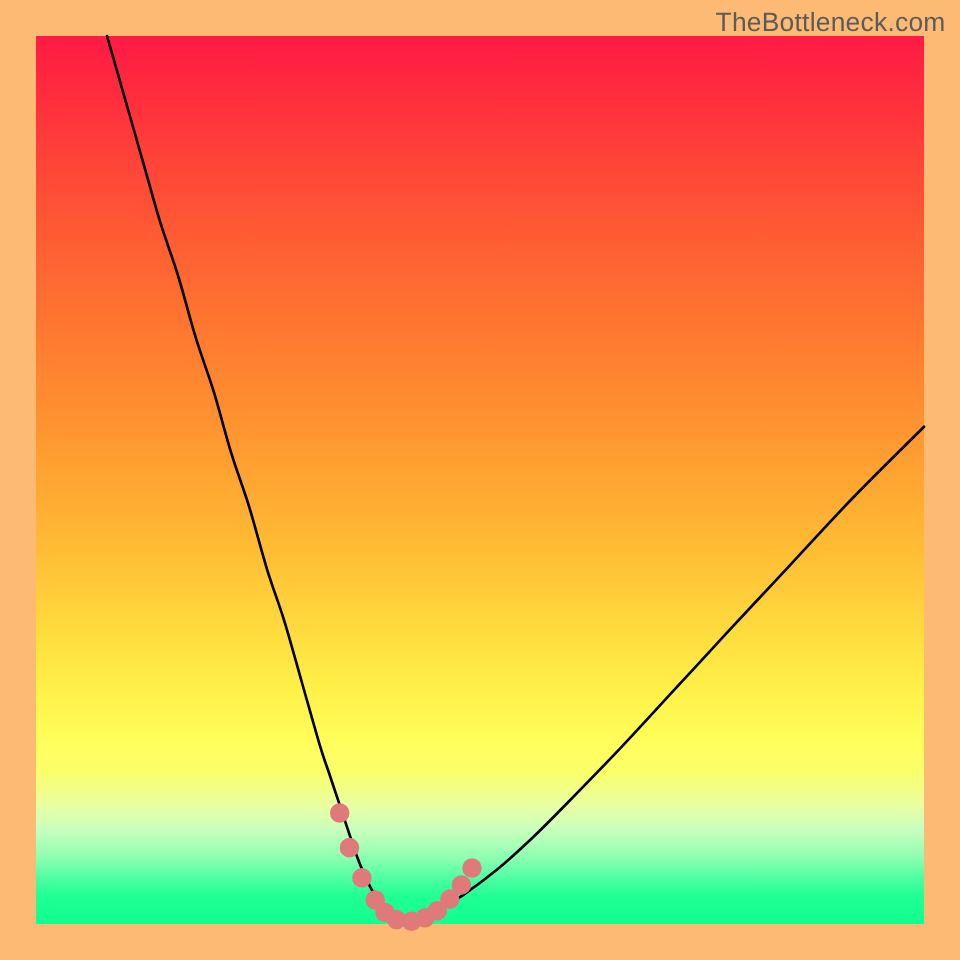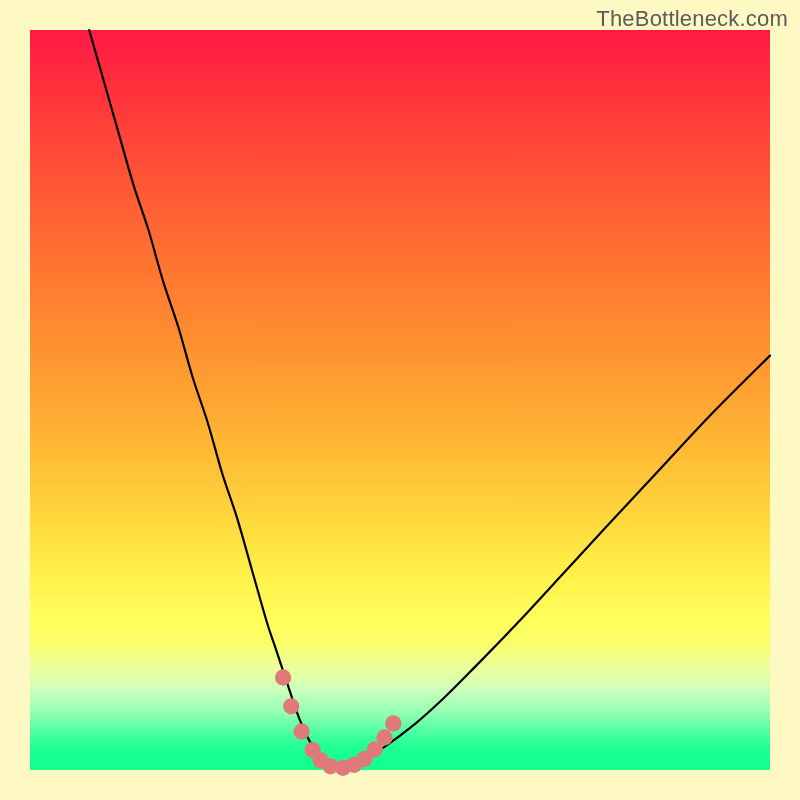--- a/index.html
+++ b/index.html
@@ -10,21 +10,21 @@
     background: #000;
     overflow: hidden;
     font-family: Arial, Helvetica, sans-serif;
   }
   .frame {
     position: absolute;
     left: 0;
     top: 0;
     width: 800px;
     height: 800px;
-    background: #fef9c3;
+    background: #fdba74;
   }
   .plot {
     position: absolute;
     left: 30px;
     top: 30px;
     width: 740px;
     height: 740px;
     background: linear-gradient(to bottom,
       #ff1a45 0%,
       #ff2b3e 6%,

